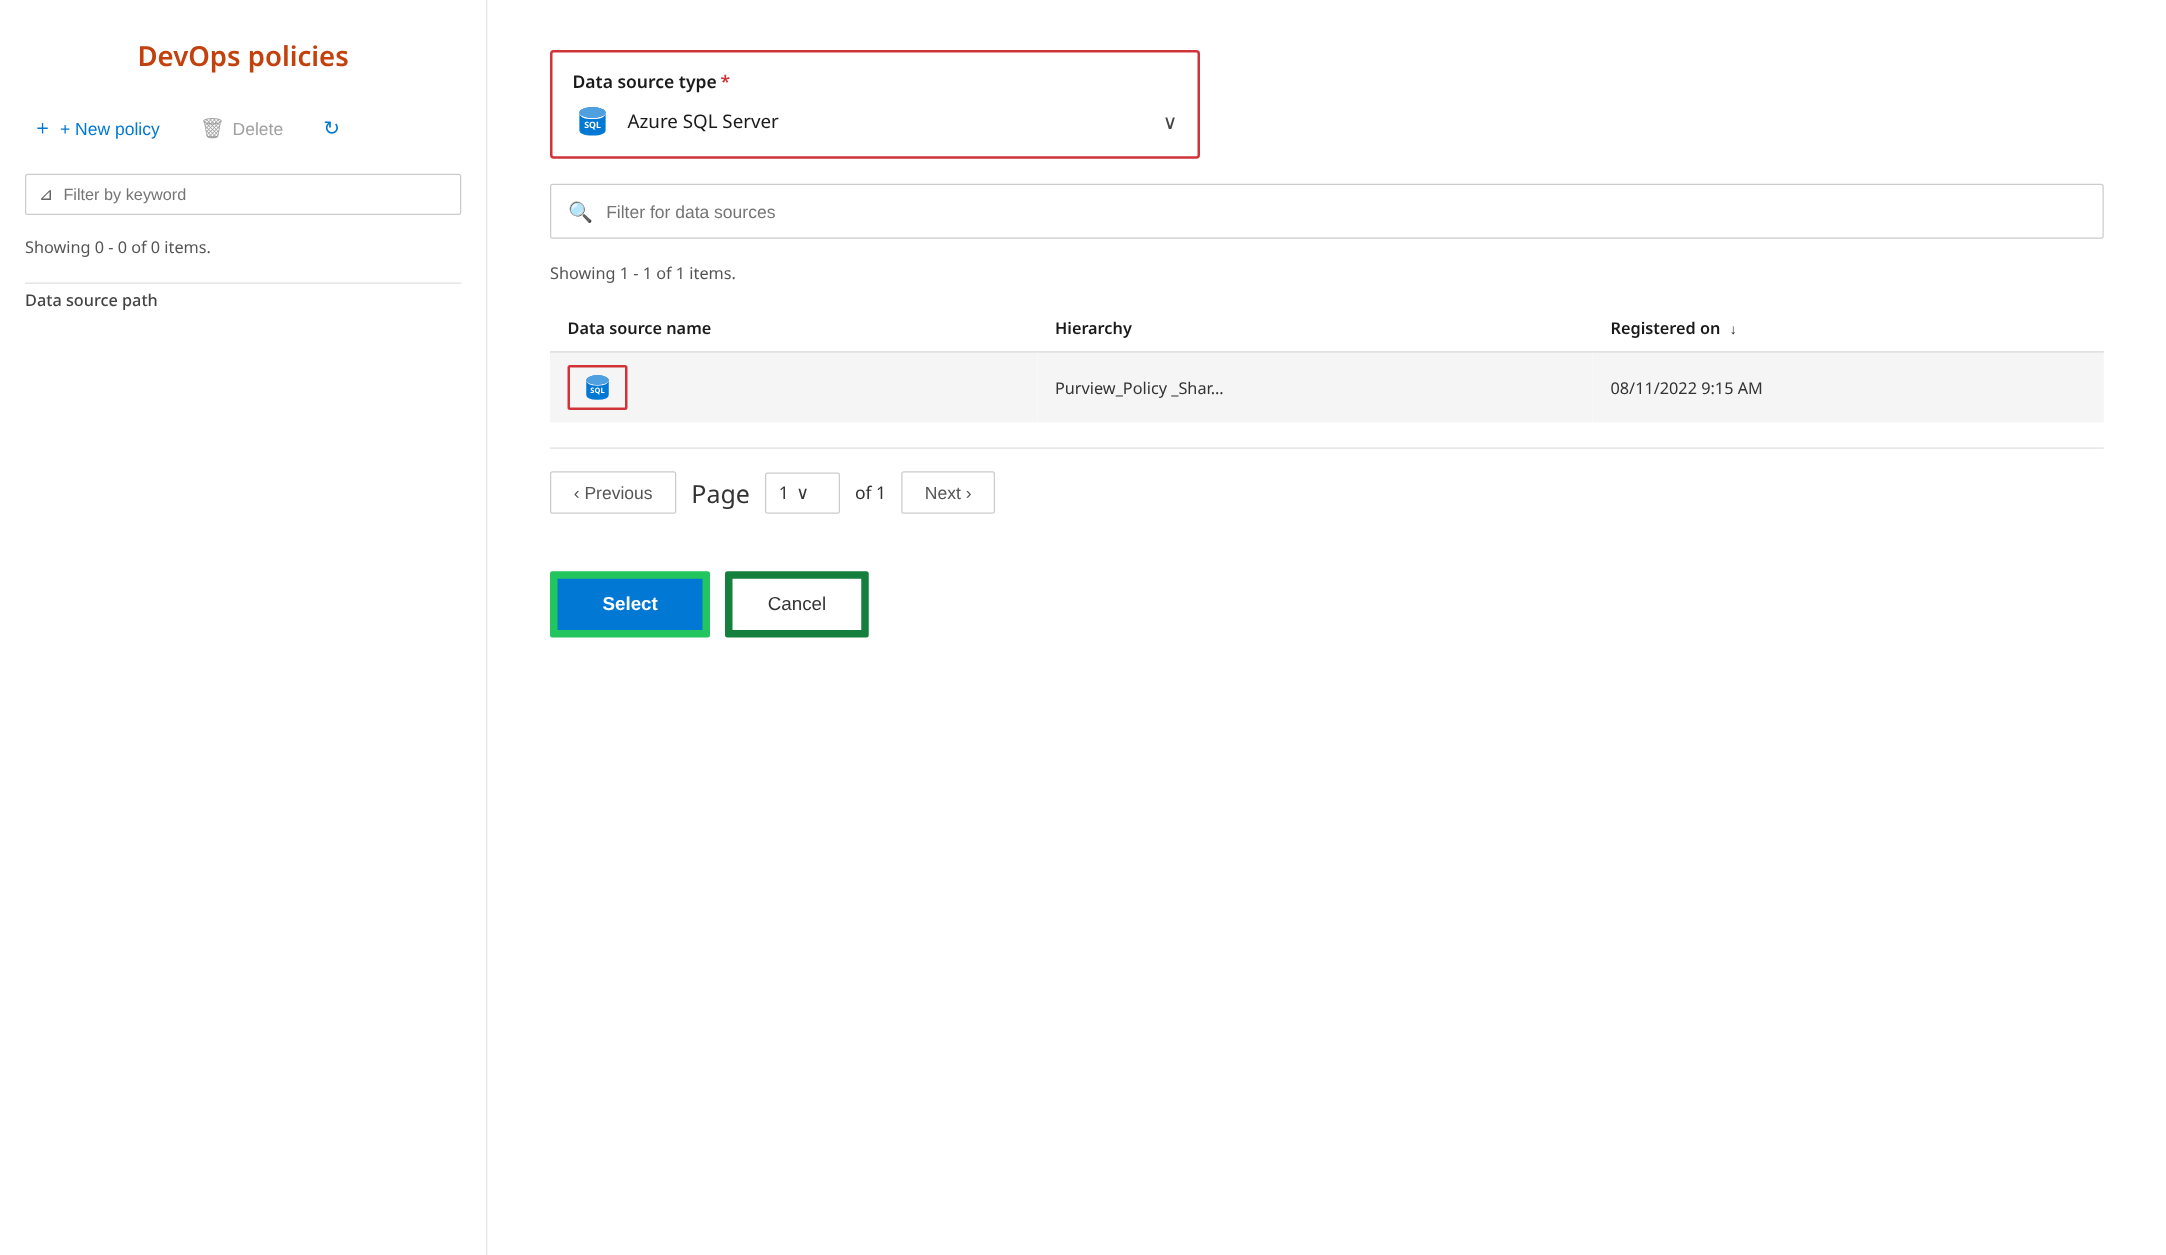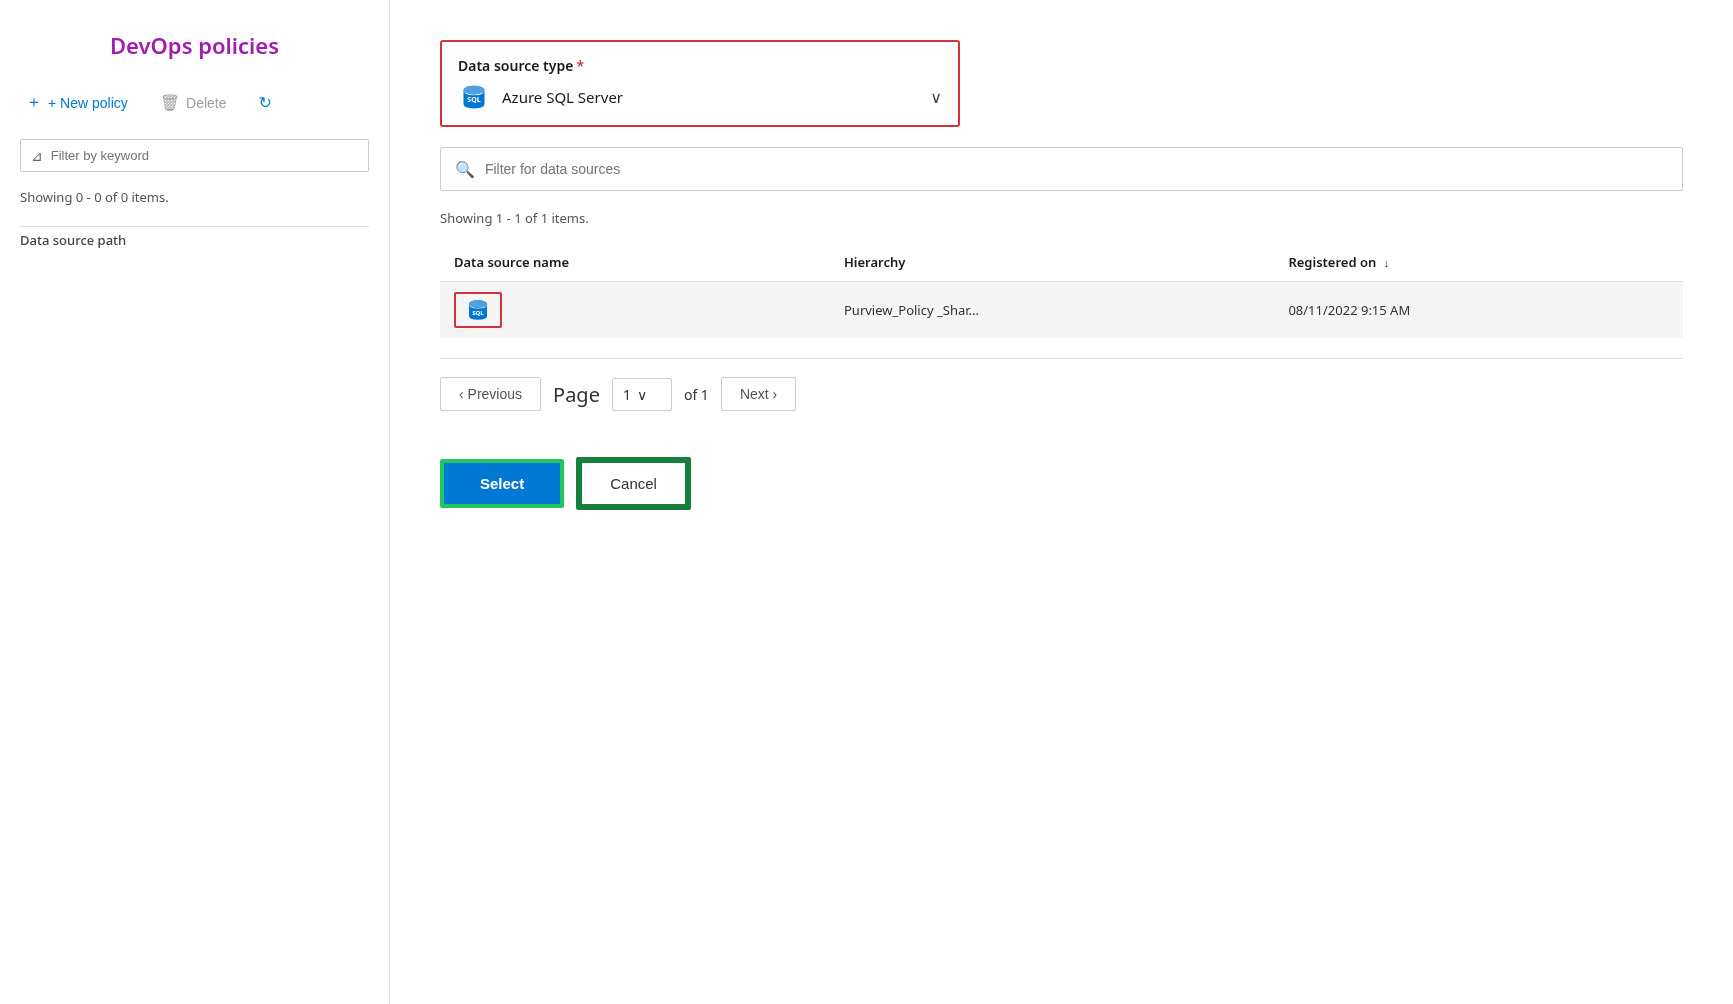--- a/index.html
+++ b/index.html
@@ -16,21 +16,21 @@
     .sidebar {
       width: 390px;
       background: #ffffff;
       border-right: 1px solid #e0e0e0;
       padding: 30px 20px;
       flex-shrink: 0;
     }
     .sidebar-title {
       font-size: 22px;
       font-weight: 600;
-      color: #a21caf;
+      color: #c2410c;
       text-align: center;
       margin-bottom: 28px;
     }
     .sidebar-actions {
       display: flex;
       gap: 20px;
       margin-bottom: 22px;
       align-items: center;
     }
     .sidebar-btn {
@@ -280,21 +280,21 @@
     
     .action-bar {
       display: flex;
       align-items: center;
       gap: 12px;
       margin-top: 28px;
     }
     .btn-select {
       background: #0078d4;
       color: #fff;
-      border: 4px solid #22c55e;
+      border: 6px solid #22c55e;
       border-radius: 2px;
       padding: 12px 36px;
       font-size: 15px;
       font-weight: 600;
       cursor: pointer;
     }
     .btn-cancel {
       background: #fff;
       color: #333;
       border: 6px solid #15803d;

